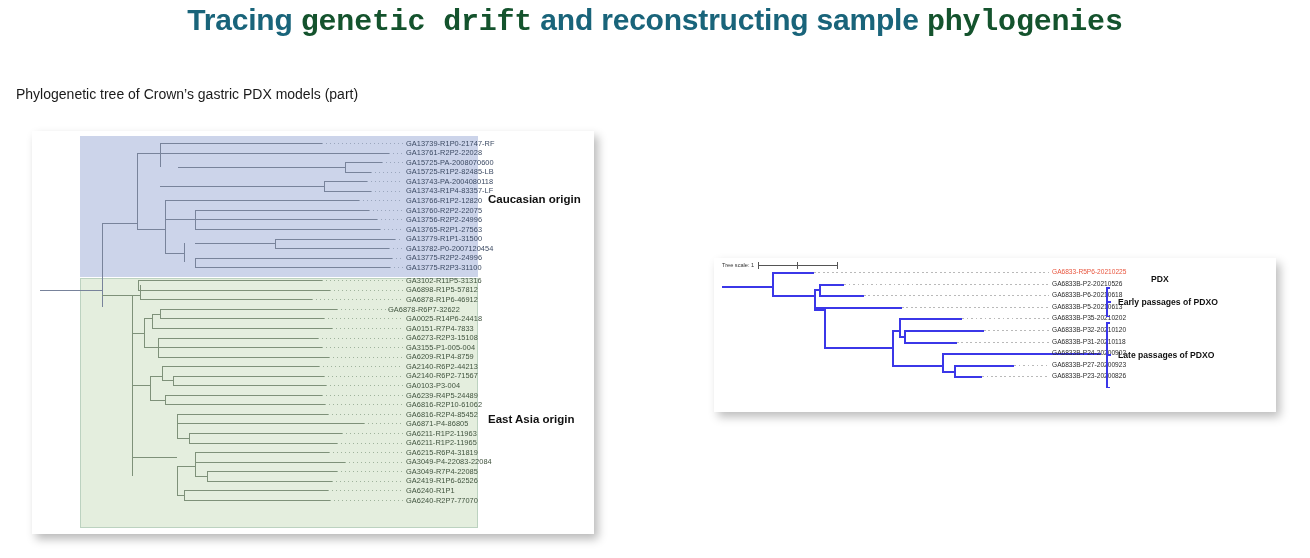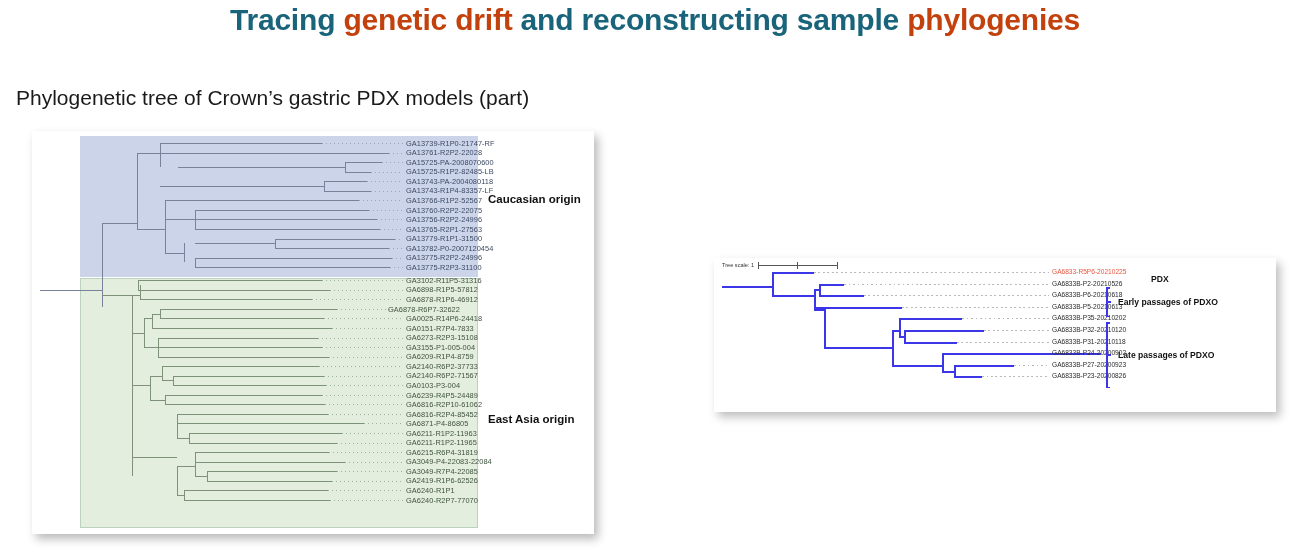--- a/index.html
+++ b/index.html
@@ -10,26 +10,26 @@
   }
   .page{position:relative;width:1310px;height:558px;}
 
   
   .title{
     position:absolute;left:0;top:3px;width:1310px;text-align:center;
     font-size:30px;font-weight:bold;letter-spacing:-0.2px;
     white-space:nowrap;
   }
   .t-teal{color:#19647a;}
-  .t-orange{color:#c2410c;}
+  .t-orange{color:#14532d;font-family:Liberation Mono, monospace;}
 
   
   .left-caption{
     position:absolute;left:16px;top:86px;
-    font-size:21px;color:#1a1a1a;white-space:nowrap;
+    font-size:14px;color:#1a1a1a;white-space:nowrap;
   }
 
   .left-card{
     position:absolute;left:32px;top:131px;width:562px;height:403px;
     background:#ffffff;
     box-shadow:4px 5px 9px rgba(0,0,0,0.28);
     overflow:hidden;
   }
   .tree-panel{
     position:absolute;left:0;top:0;width:100%;height:100%;
@@ -227,21 +227,21 @@
           <div class="leaf-label" style="left: 374px; top: 17.25px;">GA13761-R2P2-22028</div>
           <div class="dots" style="left: 357px; top: 21.55px; width: 14px;"></div>
           <div class="leaf-label" style="left: 374px; top: 26.8px;">GA15725-PA-2008070600</div>
           <div class="dots" style="left: 350px; top: 31.1px; width: 21px;"></div>
           <div class="leaf-label" style="left: 374px; top: 36.35px;">GA15725-R1P2-82485-LB</div>
           <div class="dots" style="left: 339px; top: 40.65px; width: 32px;"></div>
           <div class="leaf-label" style="left: 374px; top: 45.9px;">GA13743-PA-2004080118</div>
           <div class="dots" style="left: 335px; top: 50.2px; width: 36px;"></div>
           <div class="leaf-label" style="left: 374px; top: 55.45px;">GA13743-R1P4-83357-LF</div>
           <div class="dots" style="left: 339px; top: 59.75px; width: 32px;"></div>
-          <div class="leaf-label" style="left: 374px; top: 65px;">GA13766-R1P2-52567</div>
+          <div class="leaf-label" style="left: 374px; top: 65px;">GA13766-R1P2-12820</div>
           <div class="dots" style="left: 327px; top: 69.3px; width: 44px;"></div>
           <div class="leaf-label" style="left: 374px; top: 74.55px;">GA13760-R2P2-22075</div>
           <div class="dots" style="left: 337px; top: 78.85px; width: 34px;"></div>
           <div class="leaf-label" style="left: 374px; top: 84.1px;">GA13756-R2P2-24996</div>
           <div class="dots" style="left: 345px; top: 88.4px; width: 26px;"></div>
           <div class="leaf-label" style="left: 374px; top: 93.65px;">GA13765-R2P1-27563</div>
           <div class="dots" style="left: 348px; top: 97.95px; width: 23px;"></div>
           <div class="leaf-label" style="left: 374px; top: 103.2px;">GA13779-R1P1-31500</div>
           <div class="dots" style="left: 363px; top: 107.5px; width: 8px;"></div>
           <div class="leaf-label" style="left: 374px; top: 112.75px;">GA13782-P0-2007120454</div>
@@ -261,21 +261,21 @@
           <div class="leaf-label east" style="left: 374px; top: 183.1px;">GA0025-R14P6-24418</div>
           <div class="dots east" style="left: 292px; top: 187.4px; width: 79px;"></div>
           <div class="leaf-label east" style="left: 374px; top: 192.65px;">GA0151-R7P4-7833</div>
           <div class="dots east" style="left: 300px; top: 196.95px; width: 71px;"></div>
           <div class="leaf-label east" style="left: 374px; top: 202.2px;">GA6273-R2P3-15108</div>
           <div class="dots east" style="left: 286px; top: 206.5px; width: 85px;"></div>
           <div class="leaf-label east" style="left: 374px; top: 211.75px;">GA3155-P1-005-004</div>
           <div class="dots east" style="left: 290px; top: 216.05px; width: 81px;"></div>
           <div class="leaf-label east" style="left: 374px; top: 221.3px;">GA6209-R1P4-8759</div>
           <div class="dots east" style="left: 297px; top: 225.6px; width: 74px;"></div>
-          <div class="leaf-label east" style="left: 374px; top: 230.85px;">GA2140-R6P2-37733</div>
+          <div class="leaf-label east" style="left: 374px; top: 230.85px;">GA2140-R6P2-44213</div>
           <div class="dots east" style="left: 287px; top: 235.15px; width: 84px;"></div>
           <div class="leaf-label east" style="left: 374px; top: 240.4px;">GA2140-R6P2-71567</div>
           <div class="dots east" style="left: 292px; top: 244.7px; width: 79px;"></div>
           <div class="leaf-label east" style="left: 374px; top: 249.95px;">GA0103-P3-004</div>
           <div class="dots east" style="left: 294px; top: 254.25px; width: 77px;"></div>
           <div class="leaf-label east" style="left: 374px; top: 259.5px;">GA6239-R4P5-24489</div>
           <div class="dots east" style="left: 290px; top: 263.8px; width: 81px;"></div>
           <div class="leaf-label east" style="left: 374px; top: 269.05px;">GA6816-R2P10-61062</div>
           <div class="dots east" style="left: 293px; top: 273.35px; width: 78px;"></div>
           <div class="leaf-label east" style="left: 374px; top: 278.6px;">GA6816-R2P4-85452</div>

